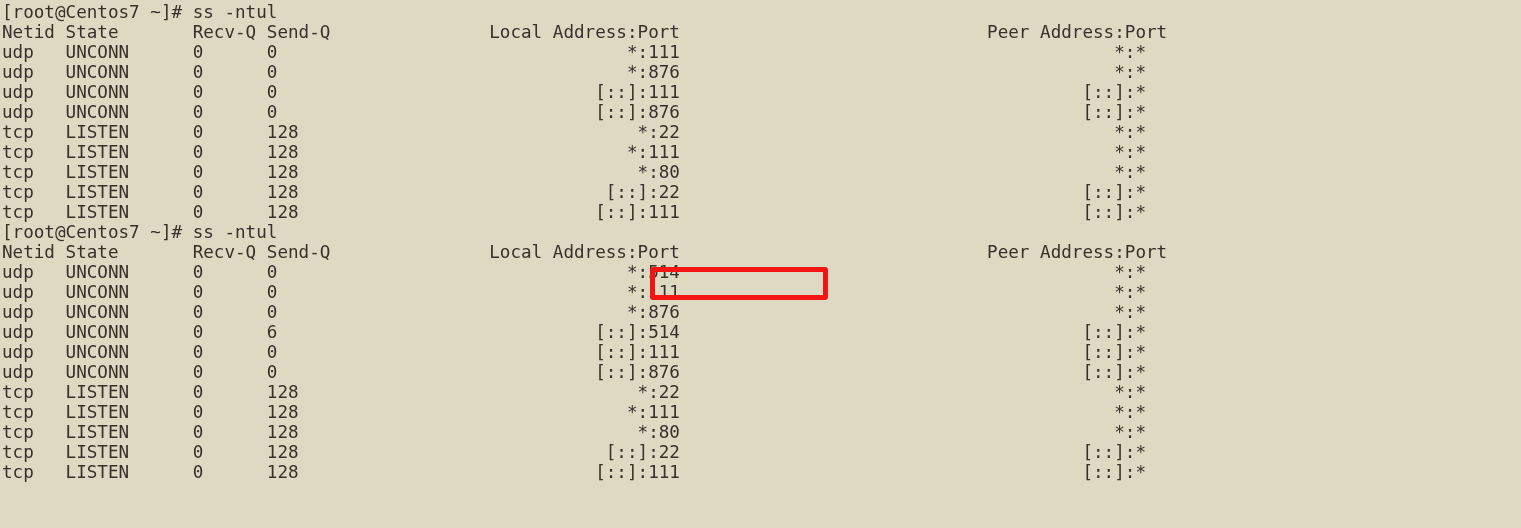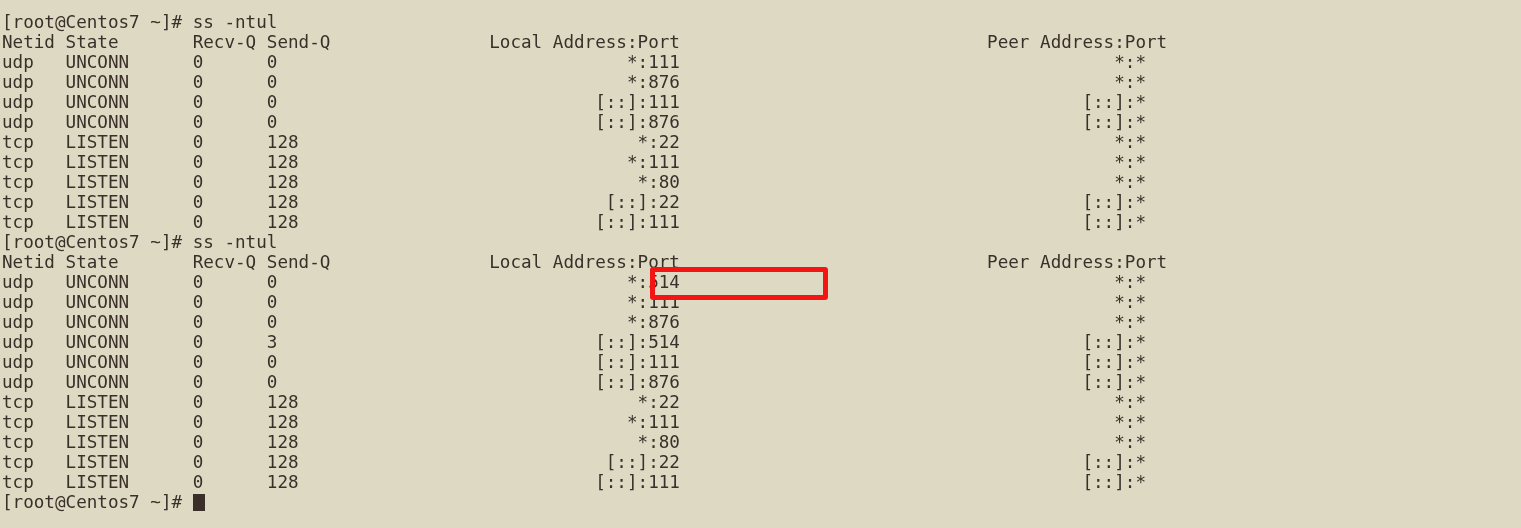--- a/index.html
+++ b/index.html
@@ -12,21 +12,21 @@
     position: relative;
     width: 1381px;
     height: 528px;
     background: #ddd9c3;
     color: #3b2f2a;
     font-family: "DejaVu Sans Mono", "Liberation Mono", monospace;
     font-size: 17.6px;
     line-height: 20px;
     overflow: hidden;
     box-sizing: border-box;
-    padding: 12px 0 0 2px;
+    padding: 2px 0 0 2px;
   }
   .line {
     white-space: pre;
     height: 20px;
     font-family: "DejaVu Sans Mono", "Liberation Mono", monospace;
     letter-spacing: 0px;
   }
   .cursor {
     display: inline-block;
     width: 12.1px;
@@ -60,24 +60,23 @@
       <div class="line">tcp   LISTEN      0      128                                *:22                                         *:*</div>
       <div class="line">tcp   LISTEN      0      128                               *:111                                         *:*</div>
       <div class="line">tcp   LISTEN      0      128                                *:80                                         *:*</div>
       <div class="line">tcp   LISTEN      0      128                             [::]:22                                      [::]:*</div>
       <div class="line">tcp   LISTEN      0      128                            [::]:111                                      [::]:*</div>
       <div class="line">[root@Centos7 ~]# ss -ntul</div>
       <div class="line">Netid State       Recv-Q Send-Q               Local Address:Port                             Peer Address:Port</div>
       <div class="line">udp   UNCONN      0      0                                 *:514                                         *:*</div>
       <div class="line">udp   UNCONN      0      0                                 *:111                                         *:*</div>
       <div class="line">udp   UNCONN      0      0                                 *:876                                         *:*</div>
-      <div class="line">udp   UNCONN      0      3                              [::]:514                                      [::]:*</div>
+      <div class="line">udp   UNCONN      0      6                              [::]:514                                      [::]:*</div>
       <div class="line">udp   UNCONN      0      0                              [::]:111                                      [::]:*</div>
       <div class="line">udp   UNCONN      0      0                              [::]:876                                      [::]:*</div>
       <div class="line">tcp   LISTEN      0      128                                *:22                                         *:*</div>
       <div class="line">tcp   LISTEN      0      128                               *:111                                         *:*</div>
       <div class="line">tcp   LISTEN      0      128                                *:80                                         *:*</div>
       <div class="line">tcp   LISTEN      0      128                             [::]:22                                      [::]:*</div>
       <div class="line">tcp   LISTEN      0      128                            [::]:111                                      [::]:*</div>
-      <div class="line"><span>[root@Centos7 ~]# </span><span class="cursor"></span></div>
     </div>
   <div id="highlight-box" style="left: 650px; top: 267px; width: 178px; height: 33px; border-color: rgb(243, 20, 20);"></div>
 </div>
 
 </body></html>

